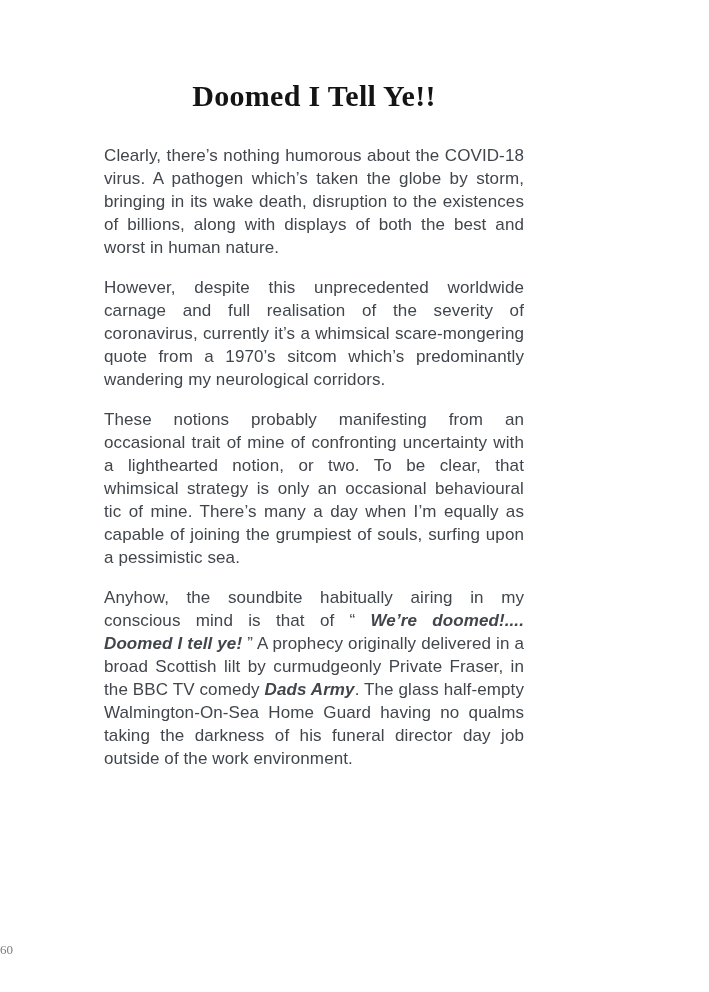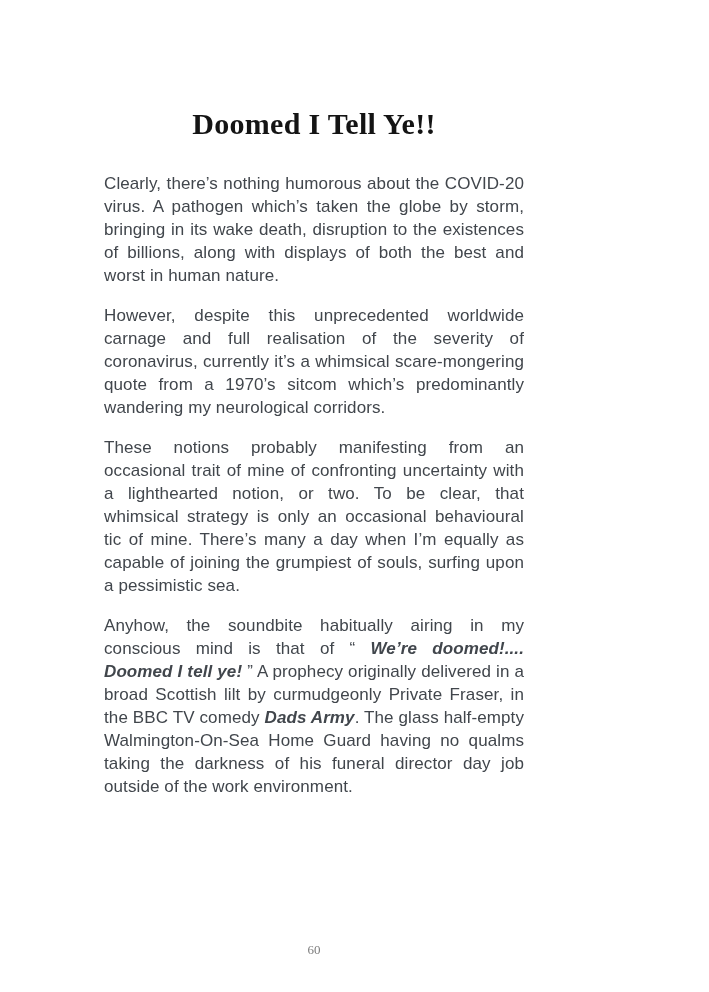--- a/index.html
+++ b/index.html
@@ -6,21 +6,21 @@
     margin: 0;
     padding: 0;
     background: #ffffff;
   }
   .page {
     position: relative;
     width: 628px;
     height: 992px;
     background: #ffffff;
     box-sizing: border-box;
-    padding: 106px 104px 0 104px;
+    padding: 78px 104px 0 104px;
     overflow: hidden;
     font-family: "Liberation Sans", sans-serif;
   }
   .title {
     margin: 0 0 30px 0;
     font-family: "Liberation Serif", serif;
     font-weight: bold;
     font-size: 30px;
     line-height: 36px;
     letter-spacing: 0.3px;
@@ -37,33 +37,33 @@
   }
   .content .italic {
     font-style: italic;
     font-weight: bold;
   }
   .page-number {
     position: absolute;
     left: 0;
     bottom: 34px;
     width: 100%;
-    text-align: center;
+    text-align: left;
     font-family: "Liberation Serif", serif;
     font-size: 13px;
     color: #7c7c7c;
   }
 </style>
 </head>
 <body>
 
 <div class="page">
   <h1 class="title">Doomed I Tell Ye!!</h1>
 
   <div class="content">
-      <p class="para"><span>Clearly, there’s nothing humorous about the COVID-20 virus. A pathogen which’s taken the globe by storm, bringing in its wake death, disruption to the existences of billions, along with displays of both the best and worst in human nature.</span></p>
+      <p class="para"><span>Clearly, there’s nothing humorous about the COVID-18 virus. A pathogen which’s taken the globe by storm, bringing in its wake death, disruption to the existences of billions, along with displays of both the best and worst in human nature.</span></p>
       <p class="para"><span>However, despite this unprecedented worldwide carnage and full realisation of the severity of coronavirus, currently it’s a whimsical scare-mongering quote from a 1970’s sitcom which’s predominantly wandering my neurological corridors.</span></p>
       <p class="para"><span>These notions probably manifesting from an occasional trait of mine of confronting uncertainty with a lighthearted notion, or two. To be clear, that whimsical strategy is only an occasional behavioural tic of mine. There’s many a day when I’m equally as capable of joining the grumpiest of souls, surfing upon a pessimistic sea.</span></p>
       <p class="para"><span>Anyhow, the soundbite habitually airing in my conscious mind is that of “ </span><span class="italic">We’re doomed!.... Doomed I tell ye!</span><span> ” A prophecy originally delivered in a broad Scottish lilt by curmudgeonly Private Fraser, in the BBC TV comedy </span><span class="italic">Dads Army</span><span>. The glass half-empty Walmington-On-Sea Home Guard having no qualms taking the darkness of his funeral director day job outside of the work environment.</span></p>
     </div>
 
   <div class="page-number">60</div>
 </div>
 
 </body></html>

